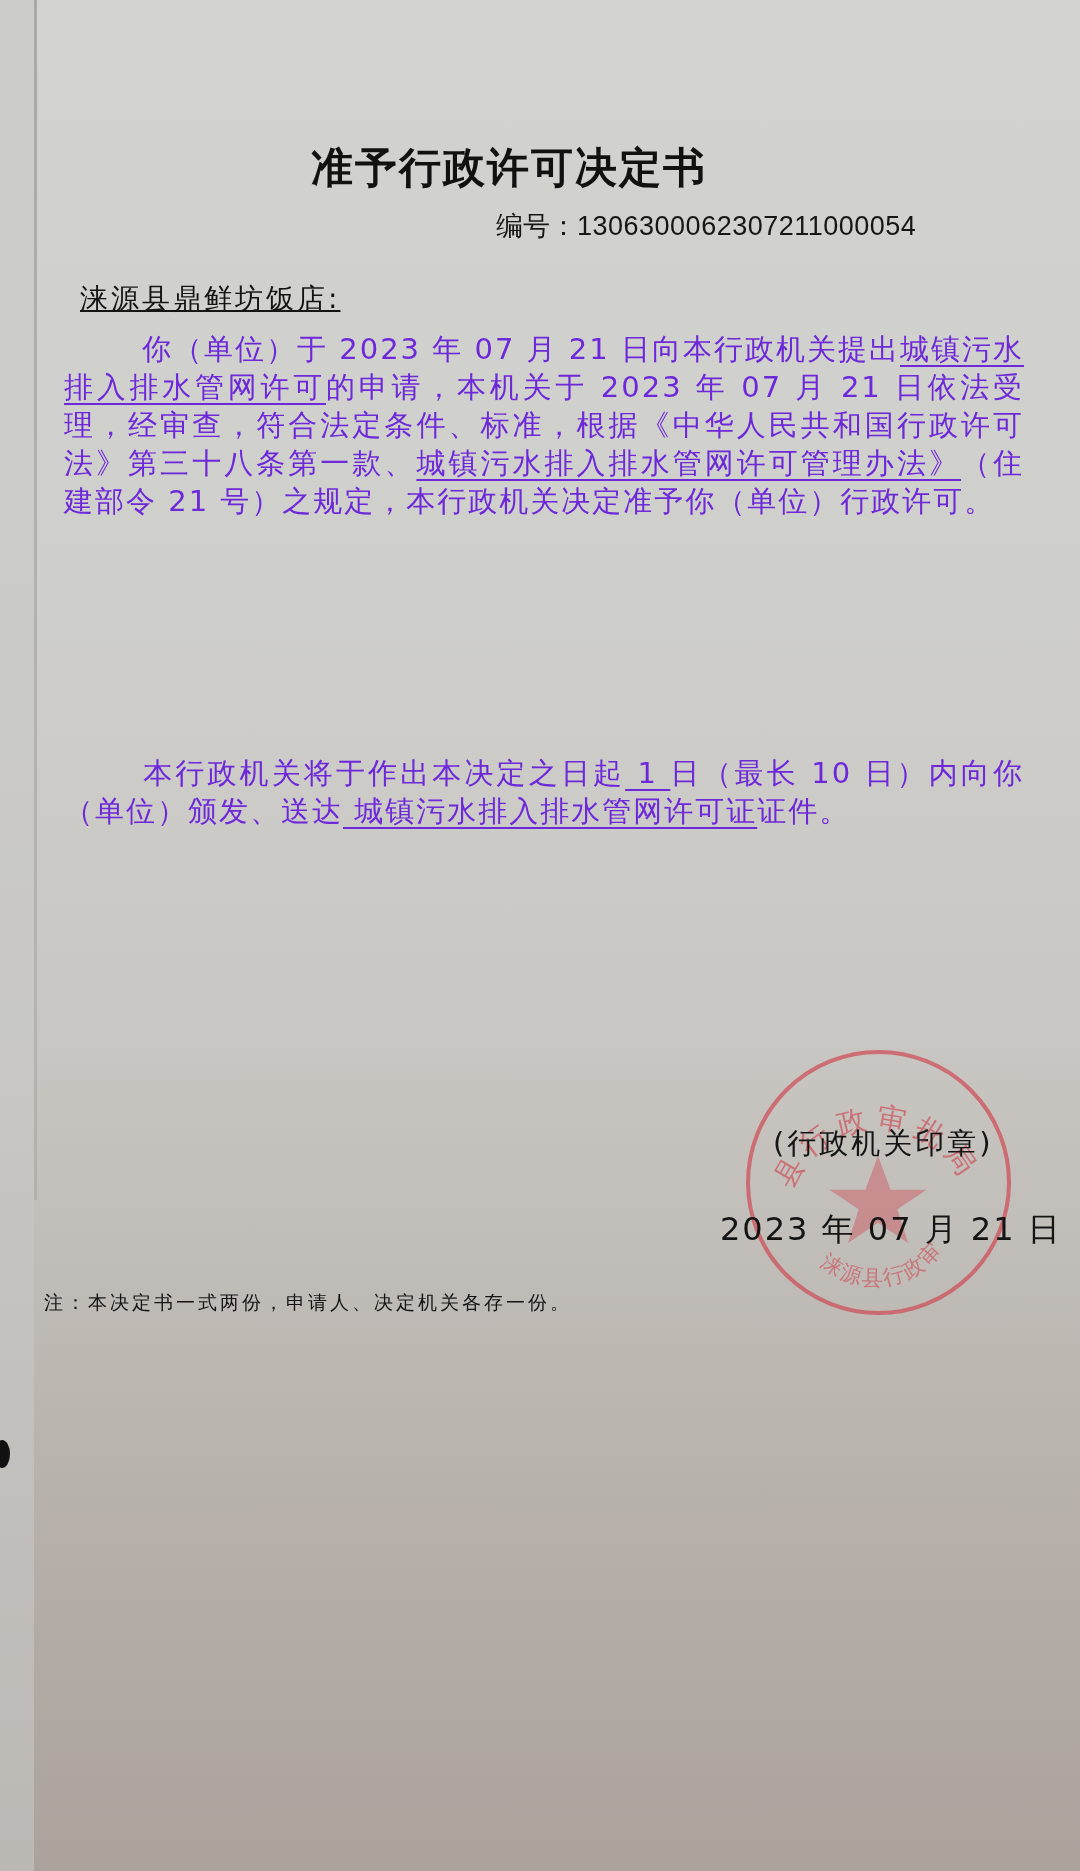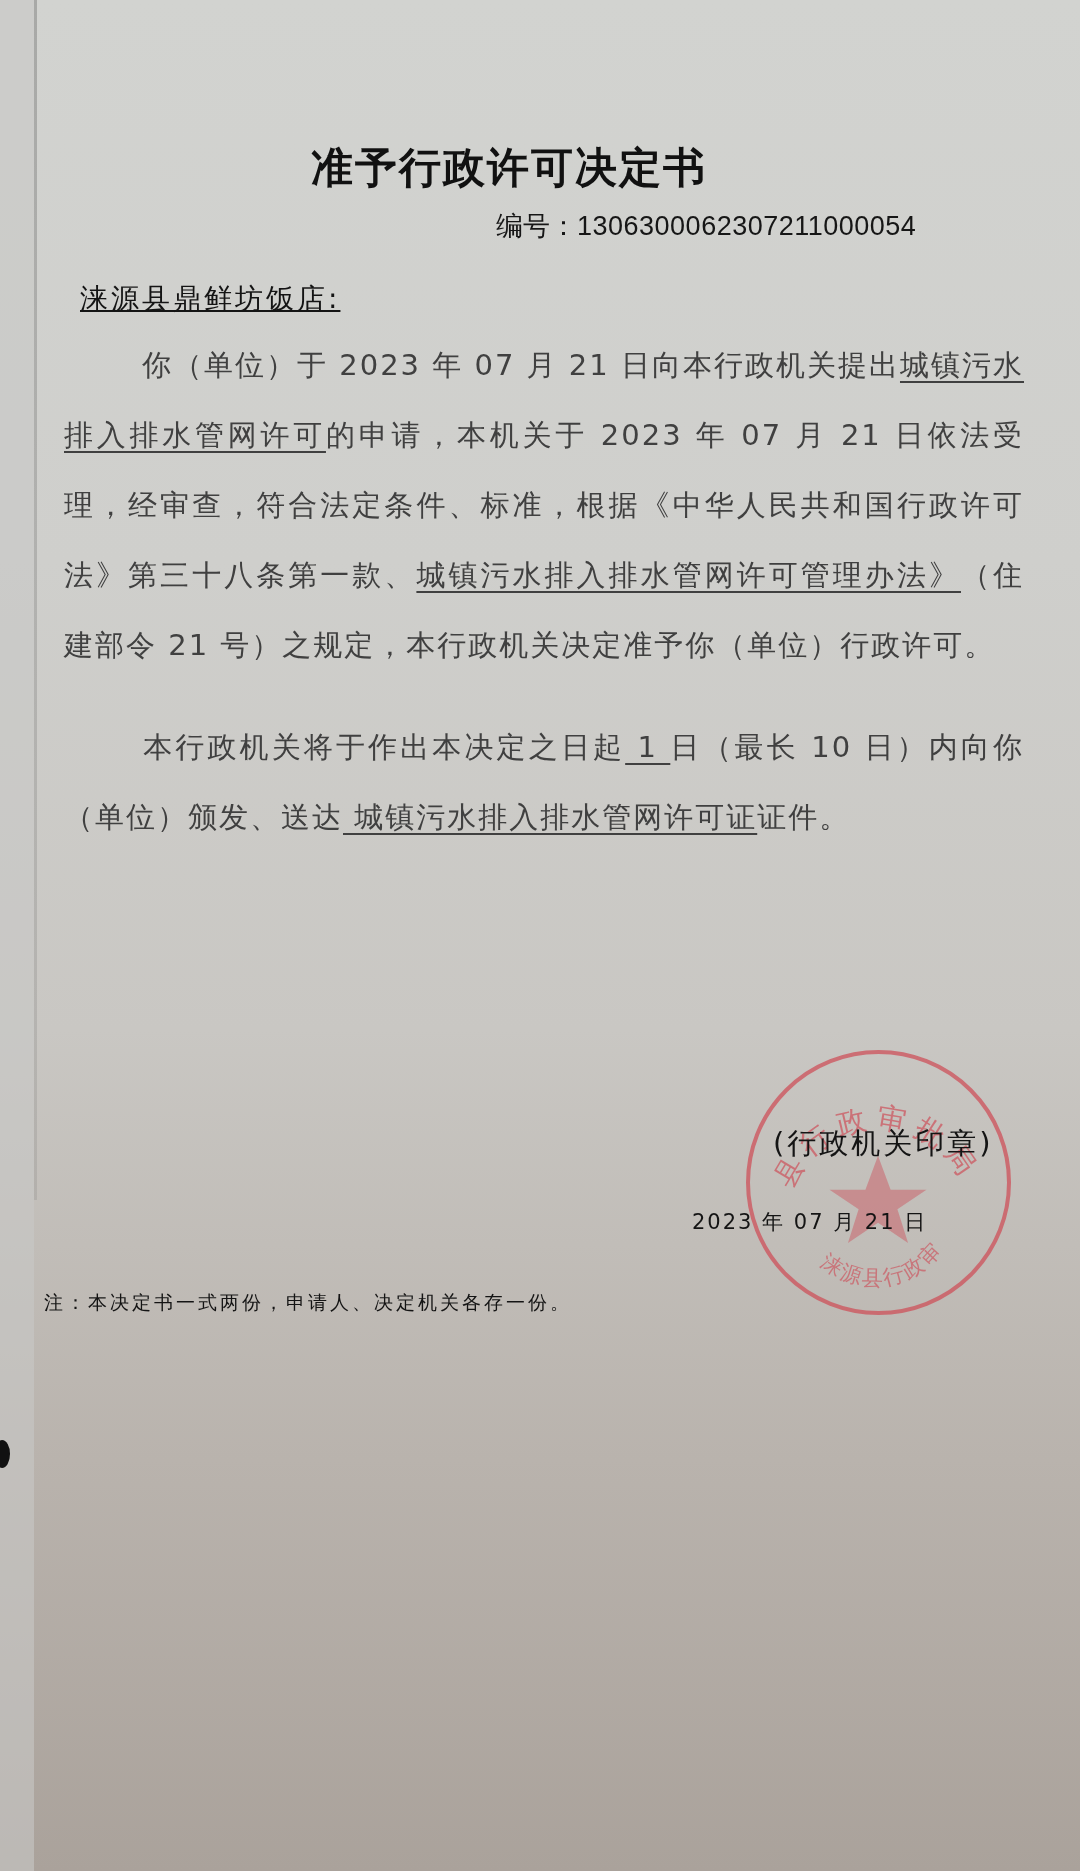--- a/index.html
+++ b/index.html
@@ -28,32 +28,32 @@
       padding-left: 10px; box-sizing: border-box;
     }
     .doc-number {
       position: absolute; left: 496px; top: 208px; font-size: 27px; color: #161616;
     }
     .doc-number .num { font-family: "Liberation Sans", sans-serif; letter-spacing: 0.5px; }
     .addressee {
       position: absolute; left: 80px; top: 280px; font-size: 28px; letter-spacing: 3px; text-decoration: underline;
     }
     .para {
-      position: absolute; left: 64px; width: 960px; font-size: 29px; line-height: 70px;
-      letter-spacing: 2px; text-align: justify; color: #404040;
+      position: absolute; left: 64px; width: 960px; font-size: 29px; line-height: 38px;
+      letter-spacing: 2px; text-align: justify; color: #6d28d9;
     }
     .para .u { text-decoration: underline; text-decoration-thickness: 2px; text-underline-offset: 6px; }
     .p1 { top: 330px; }
-    .p2 { top: 712px; }
+    .p2 { top: 754px; }
     .indent { display: inline-block; width: 78px; }
     .seal-label {
       position: absolute; left: 773px; top: 1124px; font-size: 29px; letter-spacing: 3px; text-align: center;
     }
     .sign-date {
-      position: absolute; left: 692px; top: 1208px; font-size: 21px; letter-spacing: 2px;
+      position: absolute; left: 720px; top: 1208px; font-size: 32px; letter-spacing: 2px;
     }
     .note {
       position: absolute; left: 44px; top: 1290px; font-size: 19px; letter-spacing: 3px;
     }
     .stamp {
       position: absolute; left: 746px; top: 1050px; width: 265px; height: 265px;
       border: 4px solid rgba(205,80,90,0.75); border-radius: 50%; box-sizing: border-box;
       pointer-events: none;
     }
     .stamp svg { position: absolute; left: 0; top: 0; width: 100%; height: 100%; }

